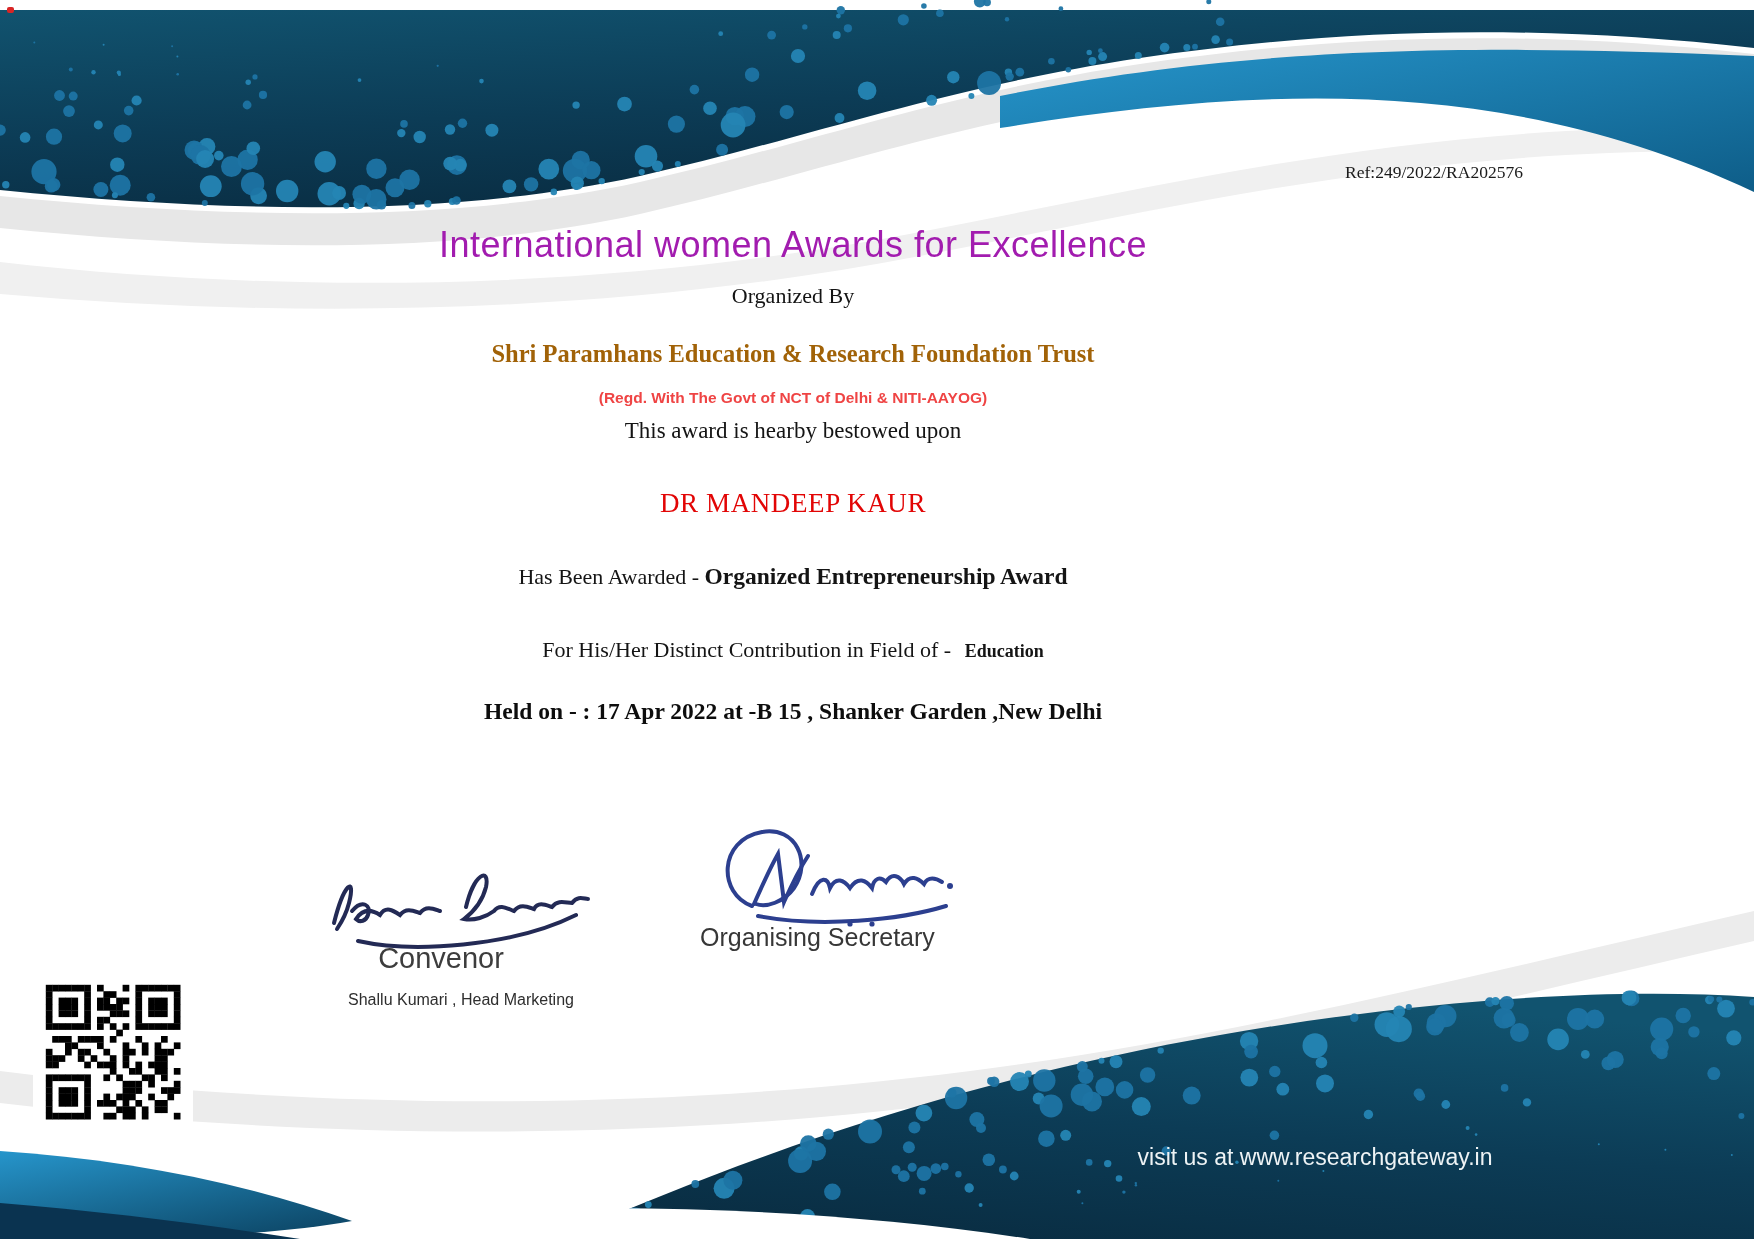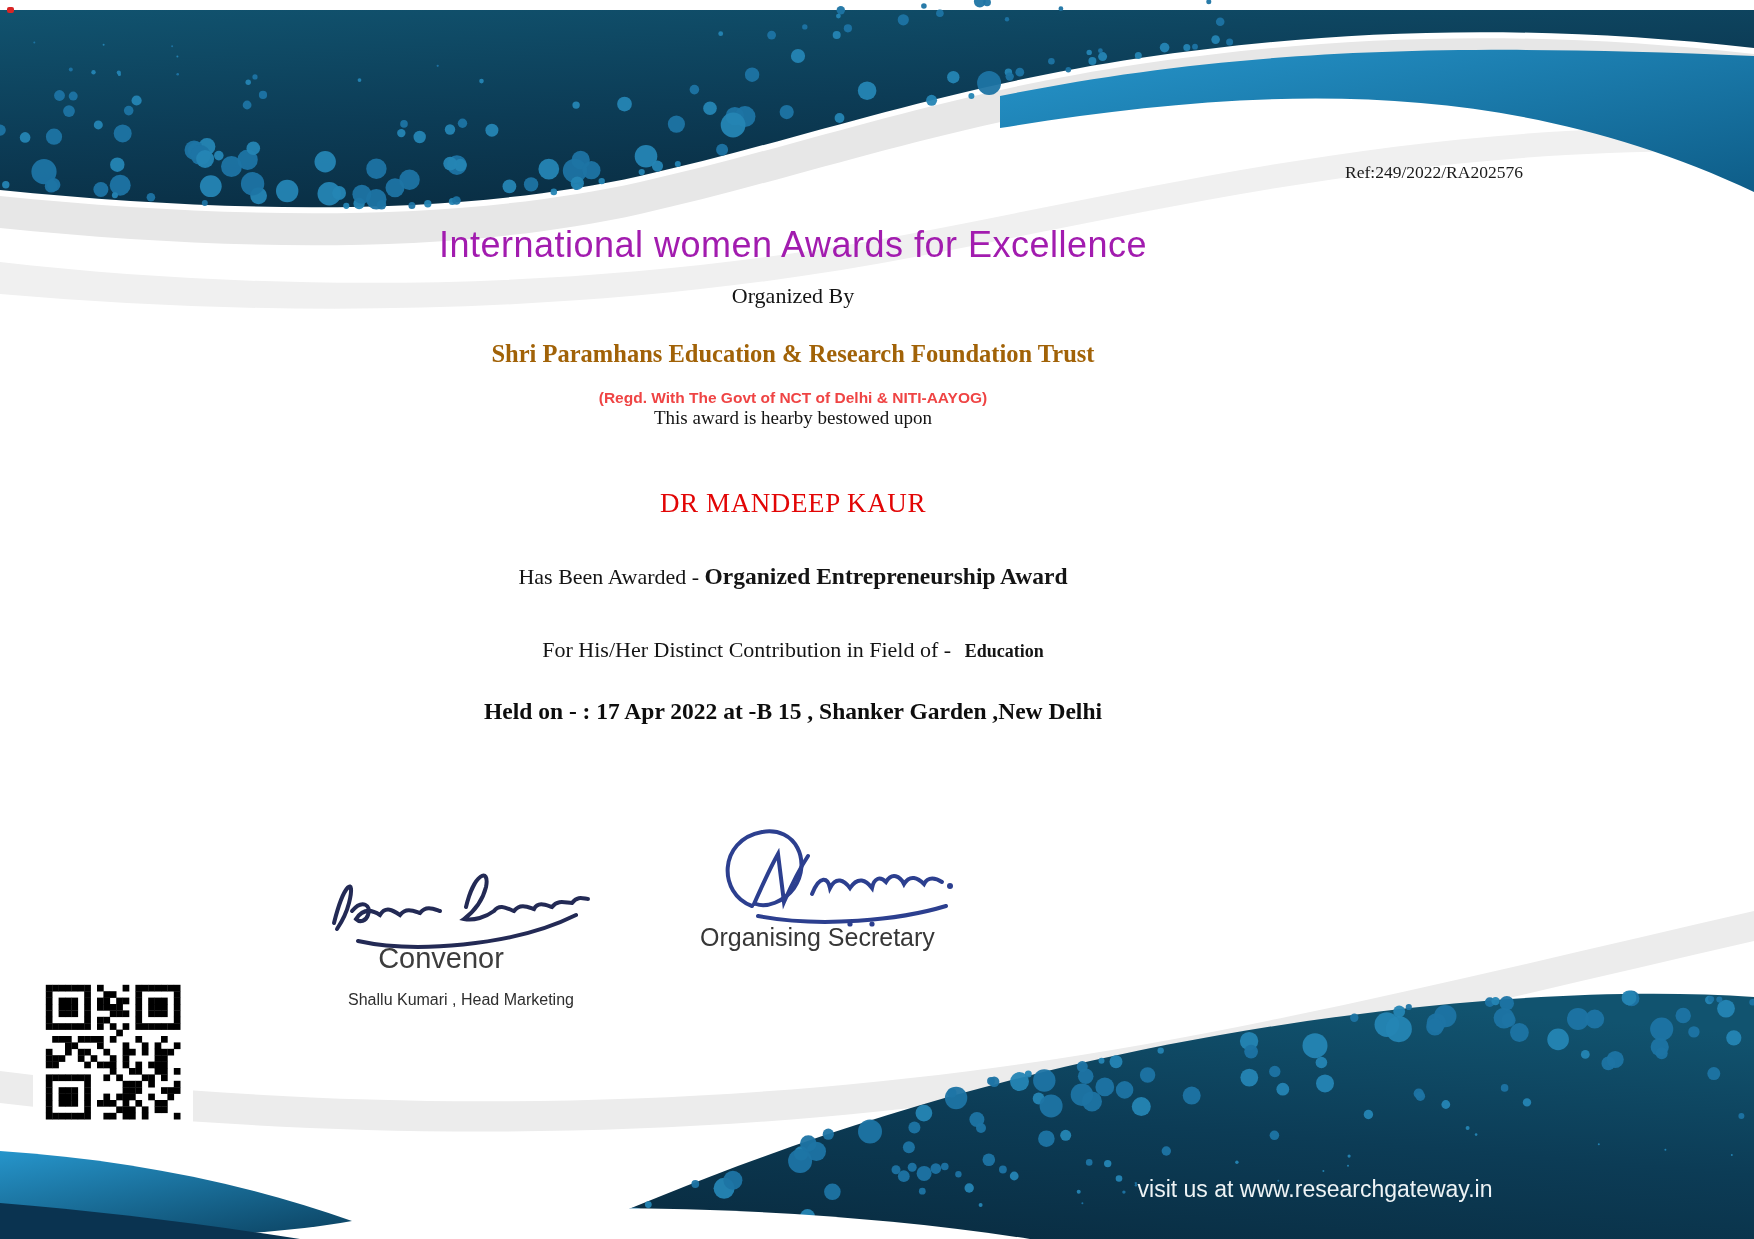--- a/index.html
+++ b/index.html
@@ -10,39 +10,39 @@
   .ftr-svg{position:absolute;left:0;top:819px;z-index:1;}
   .content{position:absolute;left:0;top:0;width:1586px;z-index:3;text-align:center;}
   .abs{position:absolute;z-index:3;}
   .ref{left:1345px;top:150px;width:240px;font-size:17.5px;color:#1b1b1b;text-align:left;margin-top:12px;}
   .title{position:absolute;left:0;top:224px;width:100%;font-family:"Liberation Sans",sans-serif;
          font-size:36px;color:#a21caf;letter-spacing:0.5px;}
   .organized{position:absolute;left:0;top:283px;width:100%;font-size:22px;color:#141414;}
   .trust{position:absolute;left:0;top:340px;width:100%;font-size:24.5px;font-weight:bold;color:#a16207;}
   .regd{position:absolute;left:0;top:348px;width:100%;font-family:"Liberation Sans",sans-serif;
         font-size:15.5px;font-weight:bold;color:#ef4444;margin-top:41px;}
-  .bestowed{position:absolute;left:0;top:407px;width:100%;font-size:19px;color:#141414;}
+  .bestowed{position:absolute;left:0;top:418px;width:100%;font-size:23px;color:#141414;}
   .recipient{position:absolute;left:0;top:488px;width:100%;font-size:27px;font-weight:normal;
              color:#e20505;letter-spacing:0.6px;}
   .line-awarded{position:absolute;left:0;top:563px;width:100%;font-size:22px;color:#141414;}
   .line-awarded b{font-size:23.5px;}
   .line-field{position:absolute;left:0;top:637px;width:100%;font-size:22px;color:#141414;}
   .line-field b{font-size:18px;margin-left:8px;}
   .line-held{position:absolute;left:0;top:698px;width:100%;font-size:23.5px;font-weight:bold;color:#0d0d0d;}
   .sig-left{left:320px;top:845px;}
   .sig-right{left:700px;top:810px;}
   .convenor{left:296px;top:942px;width:290px;text-align:center;
             font-family:"Liberation Sans",sans-serif;font-size:29px;color:#3d3d3d;}
   .convenor-detail{left:296px;top:991px;width:330px;text-align:center;
             font-family:"Liberation Sans",sans-serif;font-size:16px;color:#2e2e2e;}
   .org-sec{left:700px;top:923px;width:290px;text-align:left;
             font-family:"Liberation Sans",sans-serif;font-size:25px;color:#373737;}
   .qr{left:33px;top:972px;z-index:4;}
   .visit{left:1135px;top:1144px;width:360px;text-align:center;z-index:4;
-         font-family:"Liberation Sans",sans-serif;font-size:23px;color:#eef3f5;margin-top:32px;}
+         font-family:"Liberation Sans",sans-serif;font-size:23px;color:#eef3f5;}
   .corner-dot{position:absolute;left:7px;top:7px;width:7px;height:6px;background:#d92525;
               border-radius:2px;z-index:2;}
 </style>
 </head>
 <body>
 
 <div class="page">
 
   <svg class="hdr-svg" width="1754" height="330" viewBox="0 0 1754 330">
     <defs>

